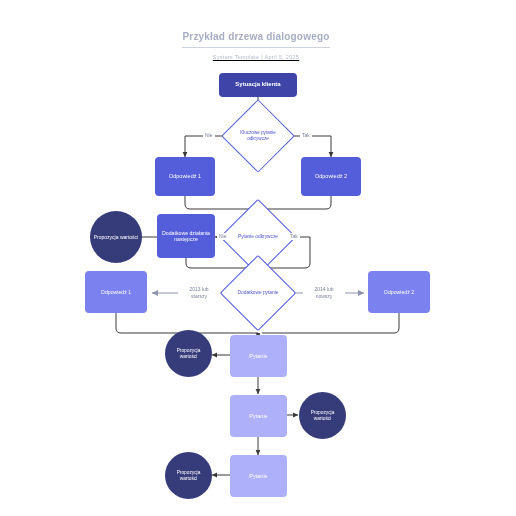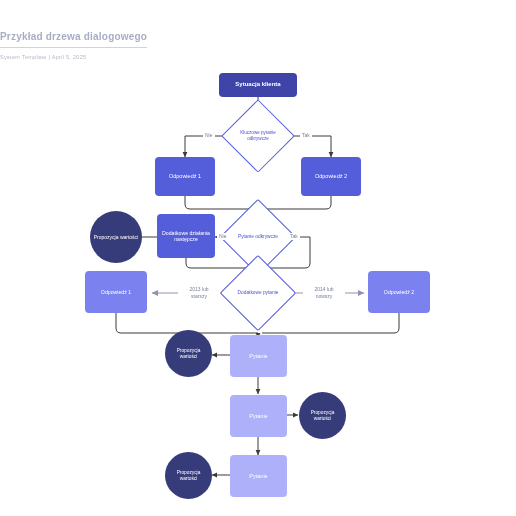--- a/index.html
+++ b/index.html
@@ -20,21 +20,22 @@
     width: 516px;
     height: 516px;
   }
 
   
   .header {
     position: absolute;
     top: 26px;
     left: 0;
     width: 512px;
-    text-align: left;
+    text-align: center;
+    text-decoration: underline;
   }
   .doc-title {
     font-size: 10px;
     font-weight: bold;
     color: #a9adc4;
     letter-spacing: 0.2px;
     padding-bottom: 4px;
     display: inline-block;
     border-bottom: 1px solid #cfd2e0;
     line-height: 13px;

